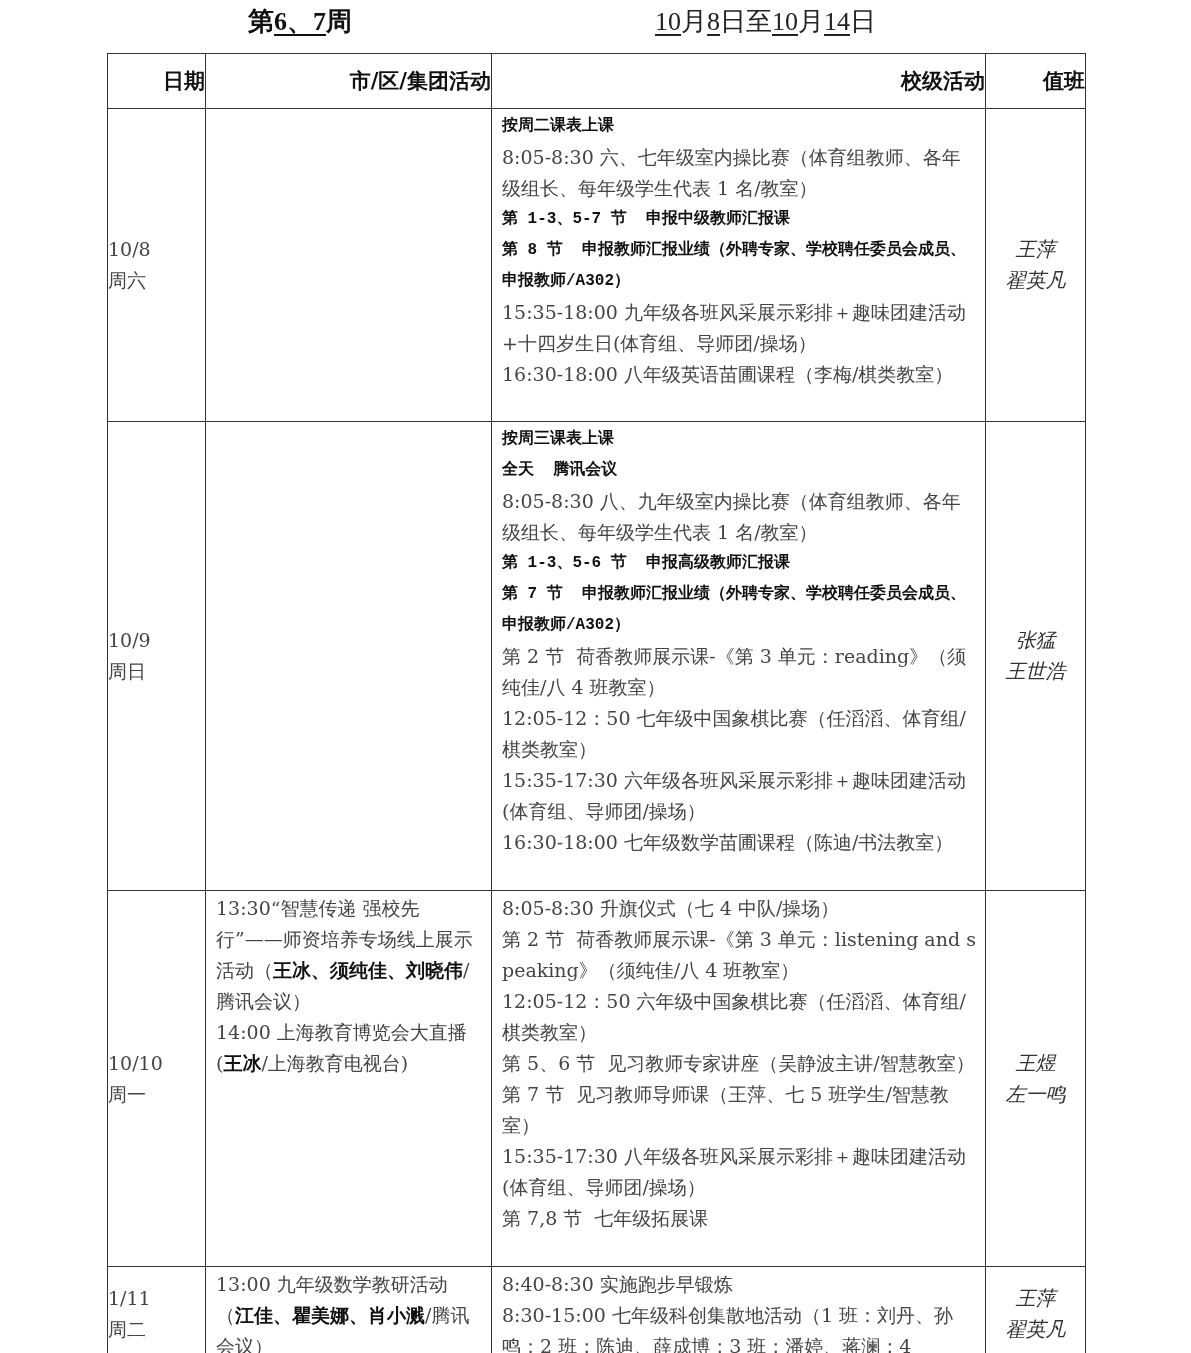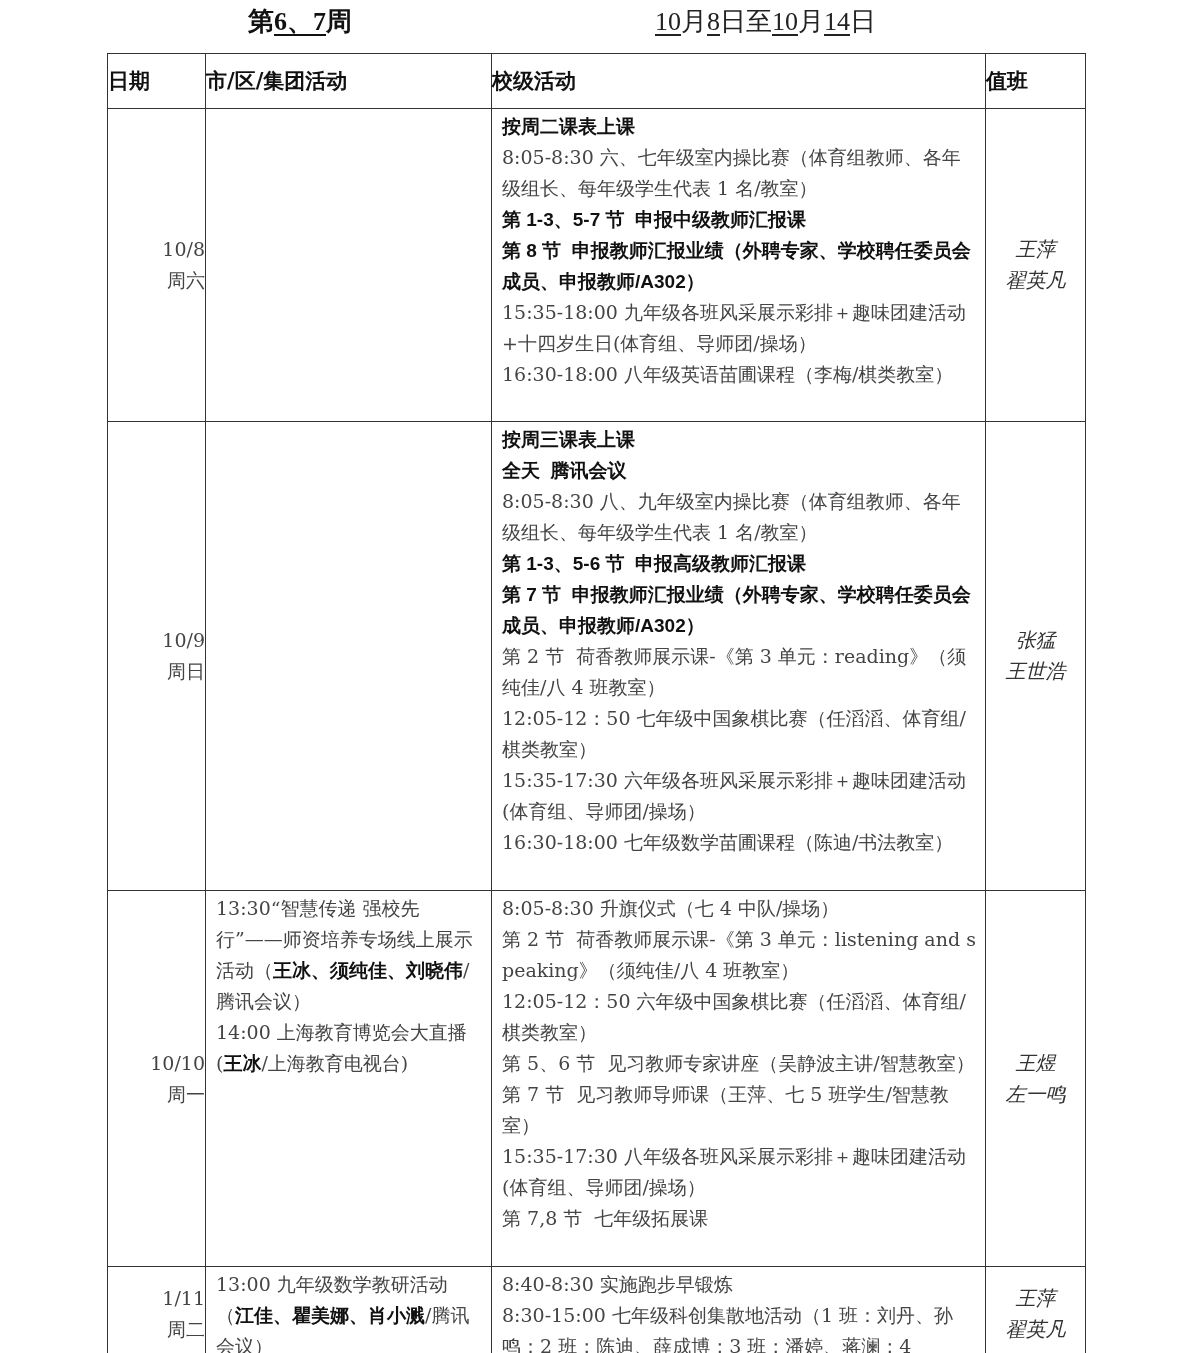--- a/index.html
+++ b/index.html
@@ -8,28 +8,28 @@
     .title-bar { position: absolute; top: 0; left: 0; width: 1191px; height: 50px; text-align: right; }
     .week { position: absolute; left: 248px; top: 4px; font-size: 26px; font-weight: bold; color: #111;
             font-family: "Liberation Serif", "DejaVu Serif", serif; }
     .week .u { text-decoration: underline; text-underline-offset: 4px; }
     .range { position: absolute; left: 655px; top: 4px; font-size: 26px; color: #222;
              font-family: "Liberation Serif", "DejaVu Serif", serif; }
     .range .u { text-decoration: underline; text-underline-offset: 4px; margin-top: 12px; }
     table.sched { position: absolute; left: 107px; top: 53px; border-collapse: collapse;
                   table-layout: fixed; width: 978px; }
     table.sched td, table.sched th { border: 1.5px solid #333; vertical-align: middle; padding: 0; }
-    th { height: 54px; font-size: 21px; font-weight: bold; color: #111; text-align: left;
+    th { height: 54px; font-size: 21px; font-weight: bold; color: #111; text-align: right;
          font-family: "DejaVu Sans", "Liberation Sans", sans-serif; }
     col.c1 { width: 98px; } col.c2 { width: 286px; } col.c3 { width: 494px; } col.c4 { width: 100px; }
-    .date { text-align: right; font-size: 19px; line-height: 31px; color: #444; }
+    .date { text-align: left; font-size: 19px; line-height: 31px; color: #444; }
     .duty { text-align: center; font-size: 20px; line-height: 31px; color: #333; font-style: italic; }
     .acts { vertical-align: top !important; padding: 2px 8px 2px 10px !important; }
     .line { font-size: 19px; line-height: 31px; color: #444; white-space: pre-wrap; word-break: break-all; }
-    .line.b { font-weight: bold; color: #111; font-family: Liberation Sans, sans-serif; font-size: 19px; }
+    .line.b { font-weight: bold; color: #111; font-family: Liberation Mono, monospace; font-size: 16px; }
     .b-inline { font-weight: bold; color: #111; text-align: right; }
   </style>
 </head>
 <body>
 
 <div class="title-bar">
   <div class="week"><span>第</span><span class="u">6、7</span><span>周</span></div>
   <div class="range"><span class="u">10</span><span>月</span><span class="u">8</span><span>日</span><span>至</span><span class="u">10</span><span>月</span><span class="u">14</span><span>日</span></div>
 </div>
 

